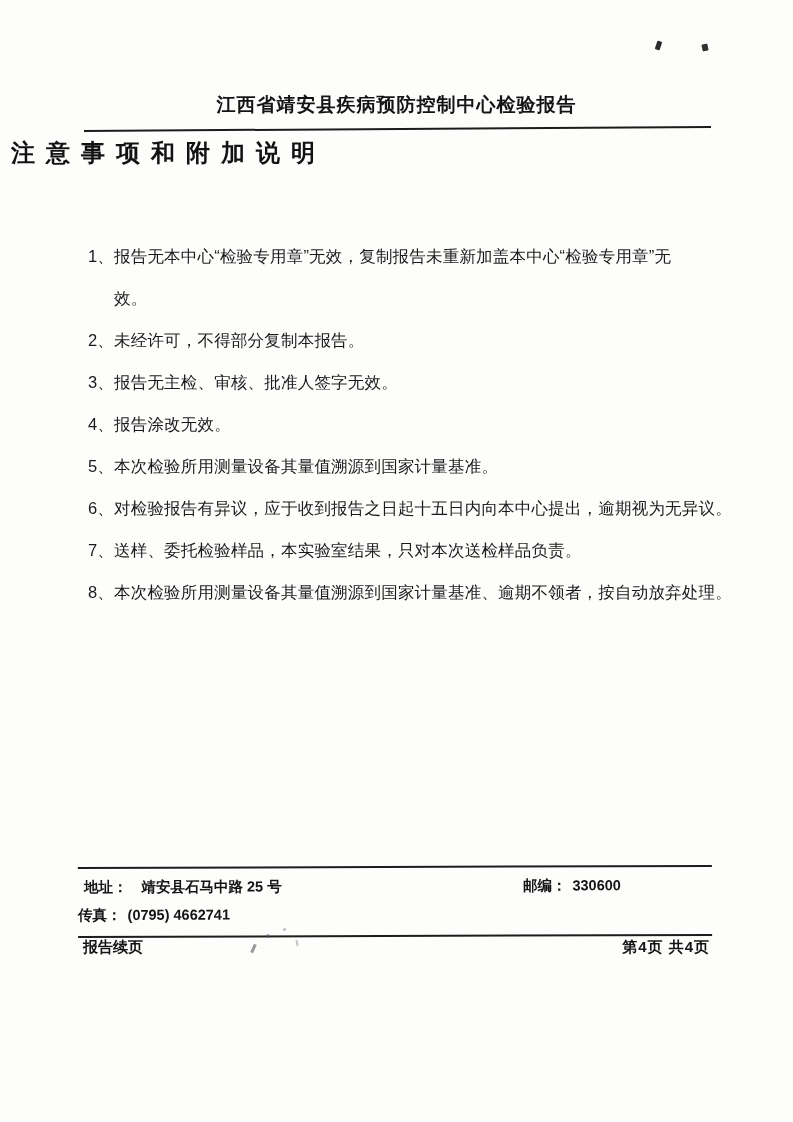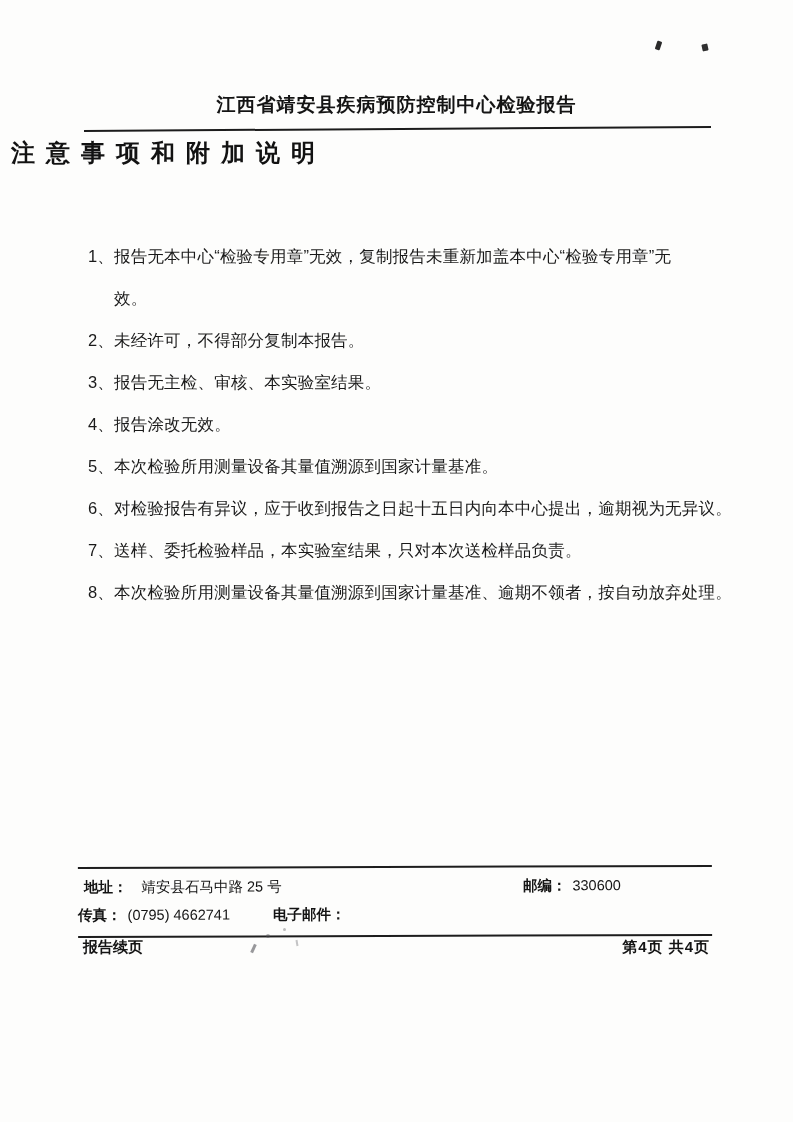--- a/index.html
+++ b/index.html
@@ -90,21 +90,21 @@
     display: flex;
     align-items: baseline;
   }
   .contact-row.first { margin-bottom: 9px; }
   .c-col-address { flex: 0 0 407px; padding-left: 6px; }
   .c-col-postcode { flex: 1 1 auto; padding-left: 32px; }
   .c-col-phone { flex: 0 0 212px; padding-left: 6px; }
   .c-col-fax { flex: 0 0 195px; }
   .c-col-email { flex: 1 1 auto; }
   .c-label { font-weight: 700; }
-  .c-value { font-weight: 400; margin-left: 6px; }
+  .c-value { font-weight: 700; margin-left: 6px; }
   .c-value.address { margin-left: 14px; }
   
   .page-footer-left {
     position: absolute;
     top: 938px;
     left: 83px;
     font-size: 15px;
     font-weight: 700;
     color: #141414;
   }
@@ -155,21 +155,21 @@
       <span class="note-text">效。</span>
     </div>
 
     <div class="note-row">
       <span class="note-num">2、</span>
       <span class="note-text">未经许可，不得部分复制本报告。</span>
     </div>
 
     <div class="note-row">
       <span class="note-num">3、</span>
-      <span class="note-text">报告无主检、审核、本实验室结果。</span>
+      <span class="note-text">报告无主检、审核、批准人签字无效。</span>
     </div>
 
     <div class="note-row">
       <span class="note-num">4、</span>
       <span class="note-text">报告涂改无效。</span>
     </div>
 
     <div class="note-row">
       <span class="note-num">5、</span>
       <span class="note-text">本次检验所用测量设备其量值溯源到国家计量基准。</span>
@@ -198,23 +198,20 @@
         <span class="c-label">地址：</span><span class="c-value address">靖安县石马中路 25 号</span>
       </div>
       <div class="c-col-postcode">
         <span class="c-label">邮编：</span><span class="c-value">330600</span>
       </div>
     </div>
     <div class="contact-row">
       <div class="c-col-fax">
         <span class="c-label">传真：</span><span class="c-value">(0795) 4662741</span>
       </div>
-      <div class="c-col-email">
-        <span class="c-label">电子邮件：</span><span class="c-value"></span>
-      </div>
     </div>
   </div>
 
   <div class="page-footer-left">报告续页</div>
   <div class="page-footer-right">第4页 共4页</div>
 
   <div class="artifact a1"></div>
   <div class="artifact a2"></div>
   <div class="artifact a3"></div>
   <div class="artifact a4"></div>

